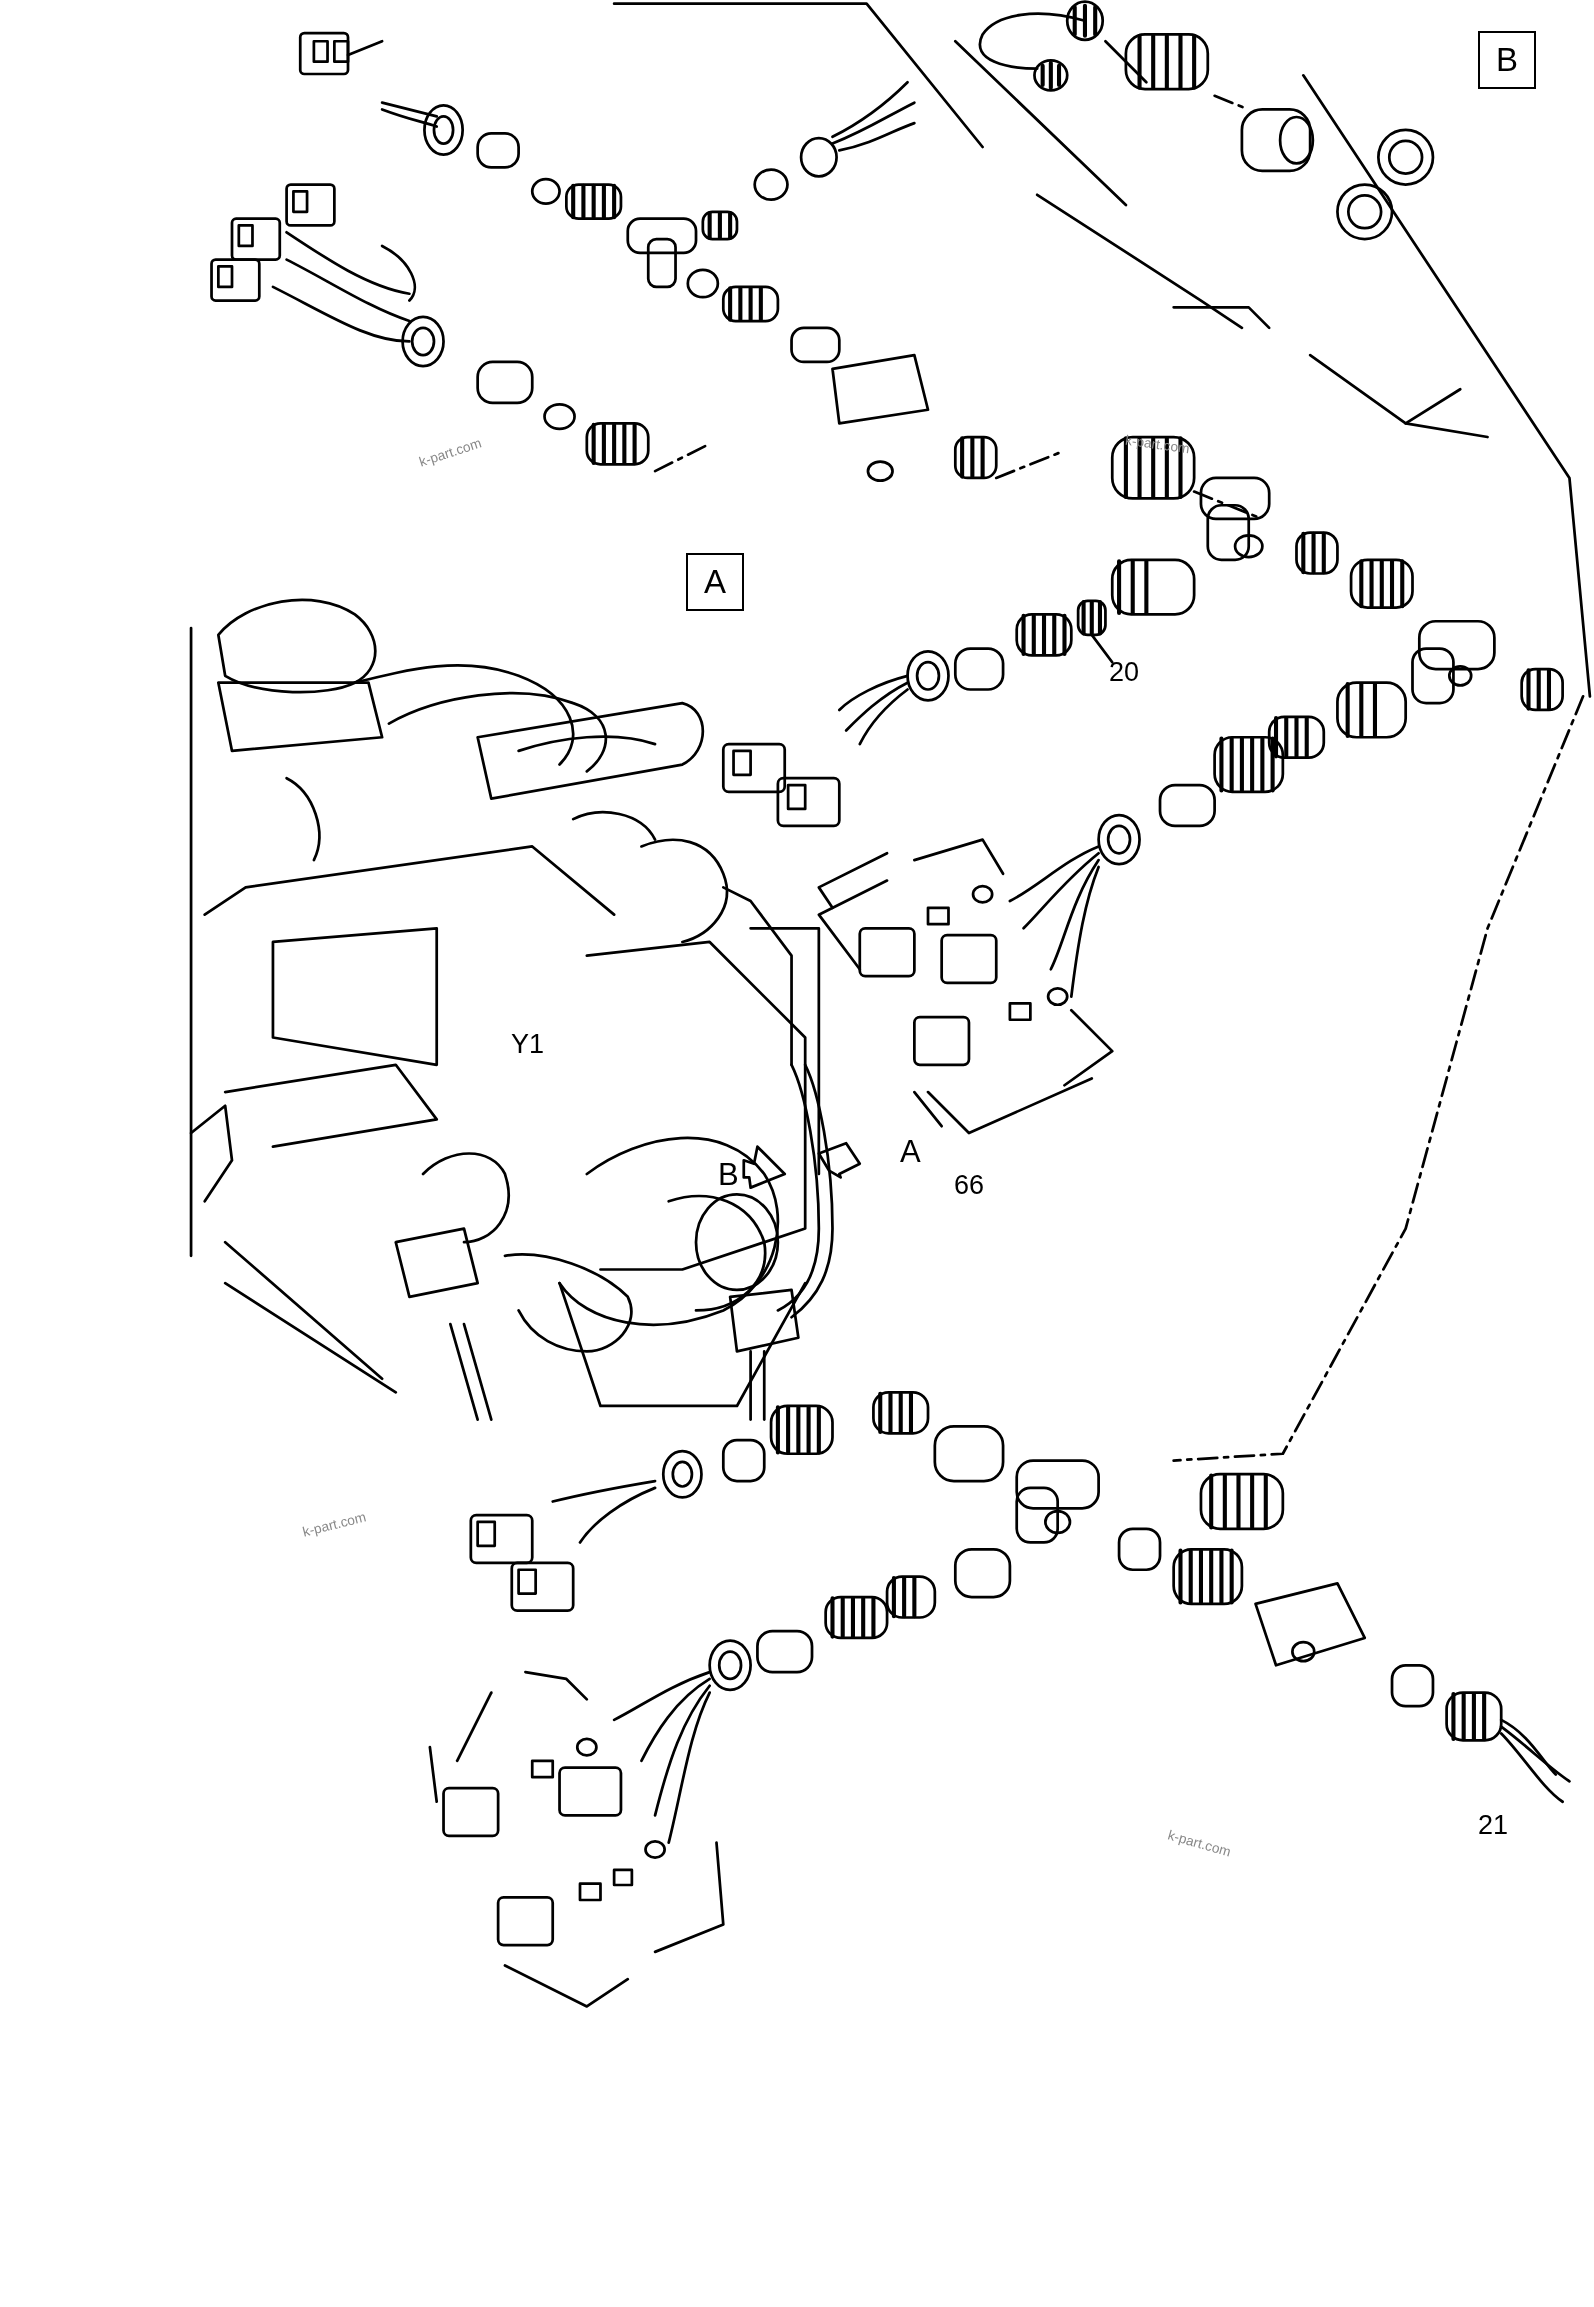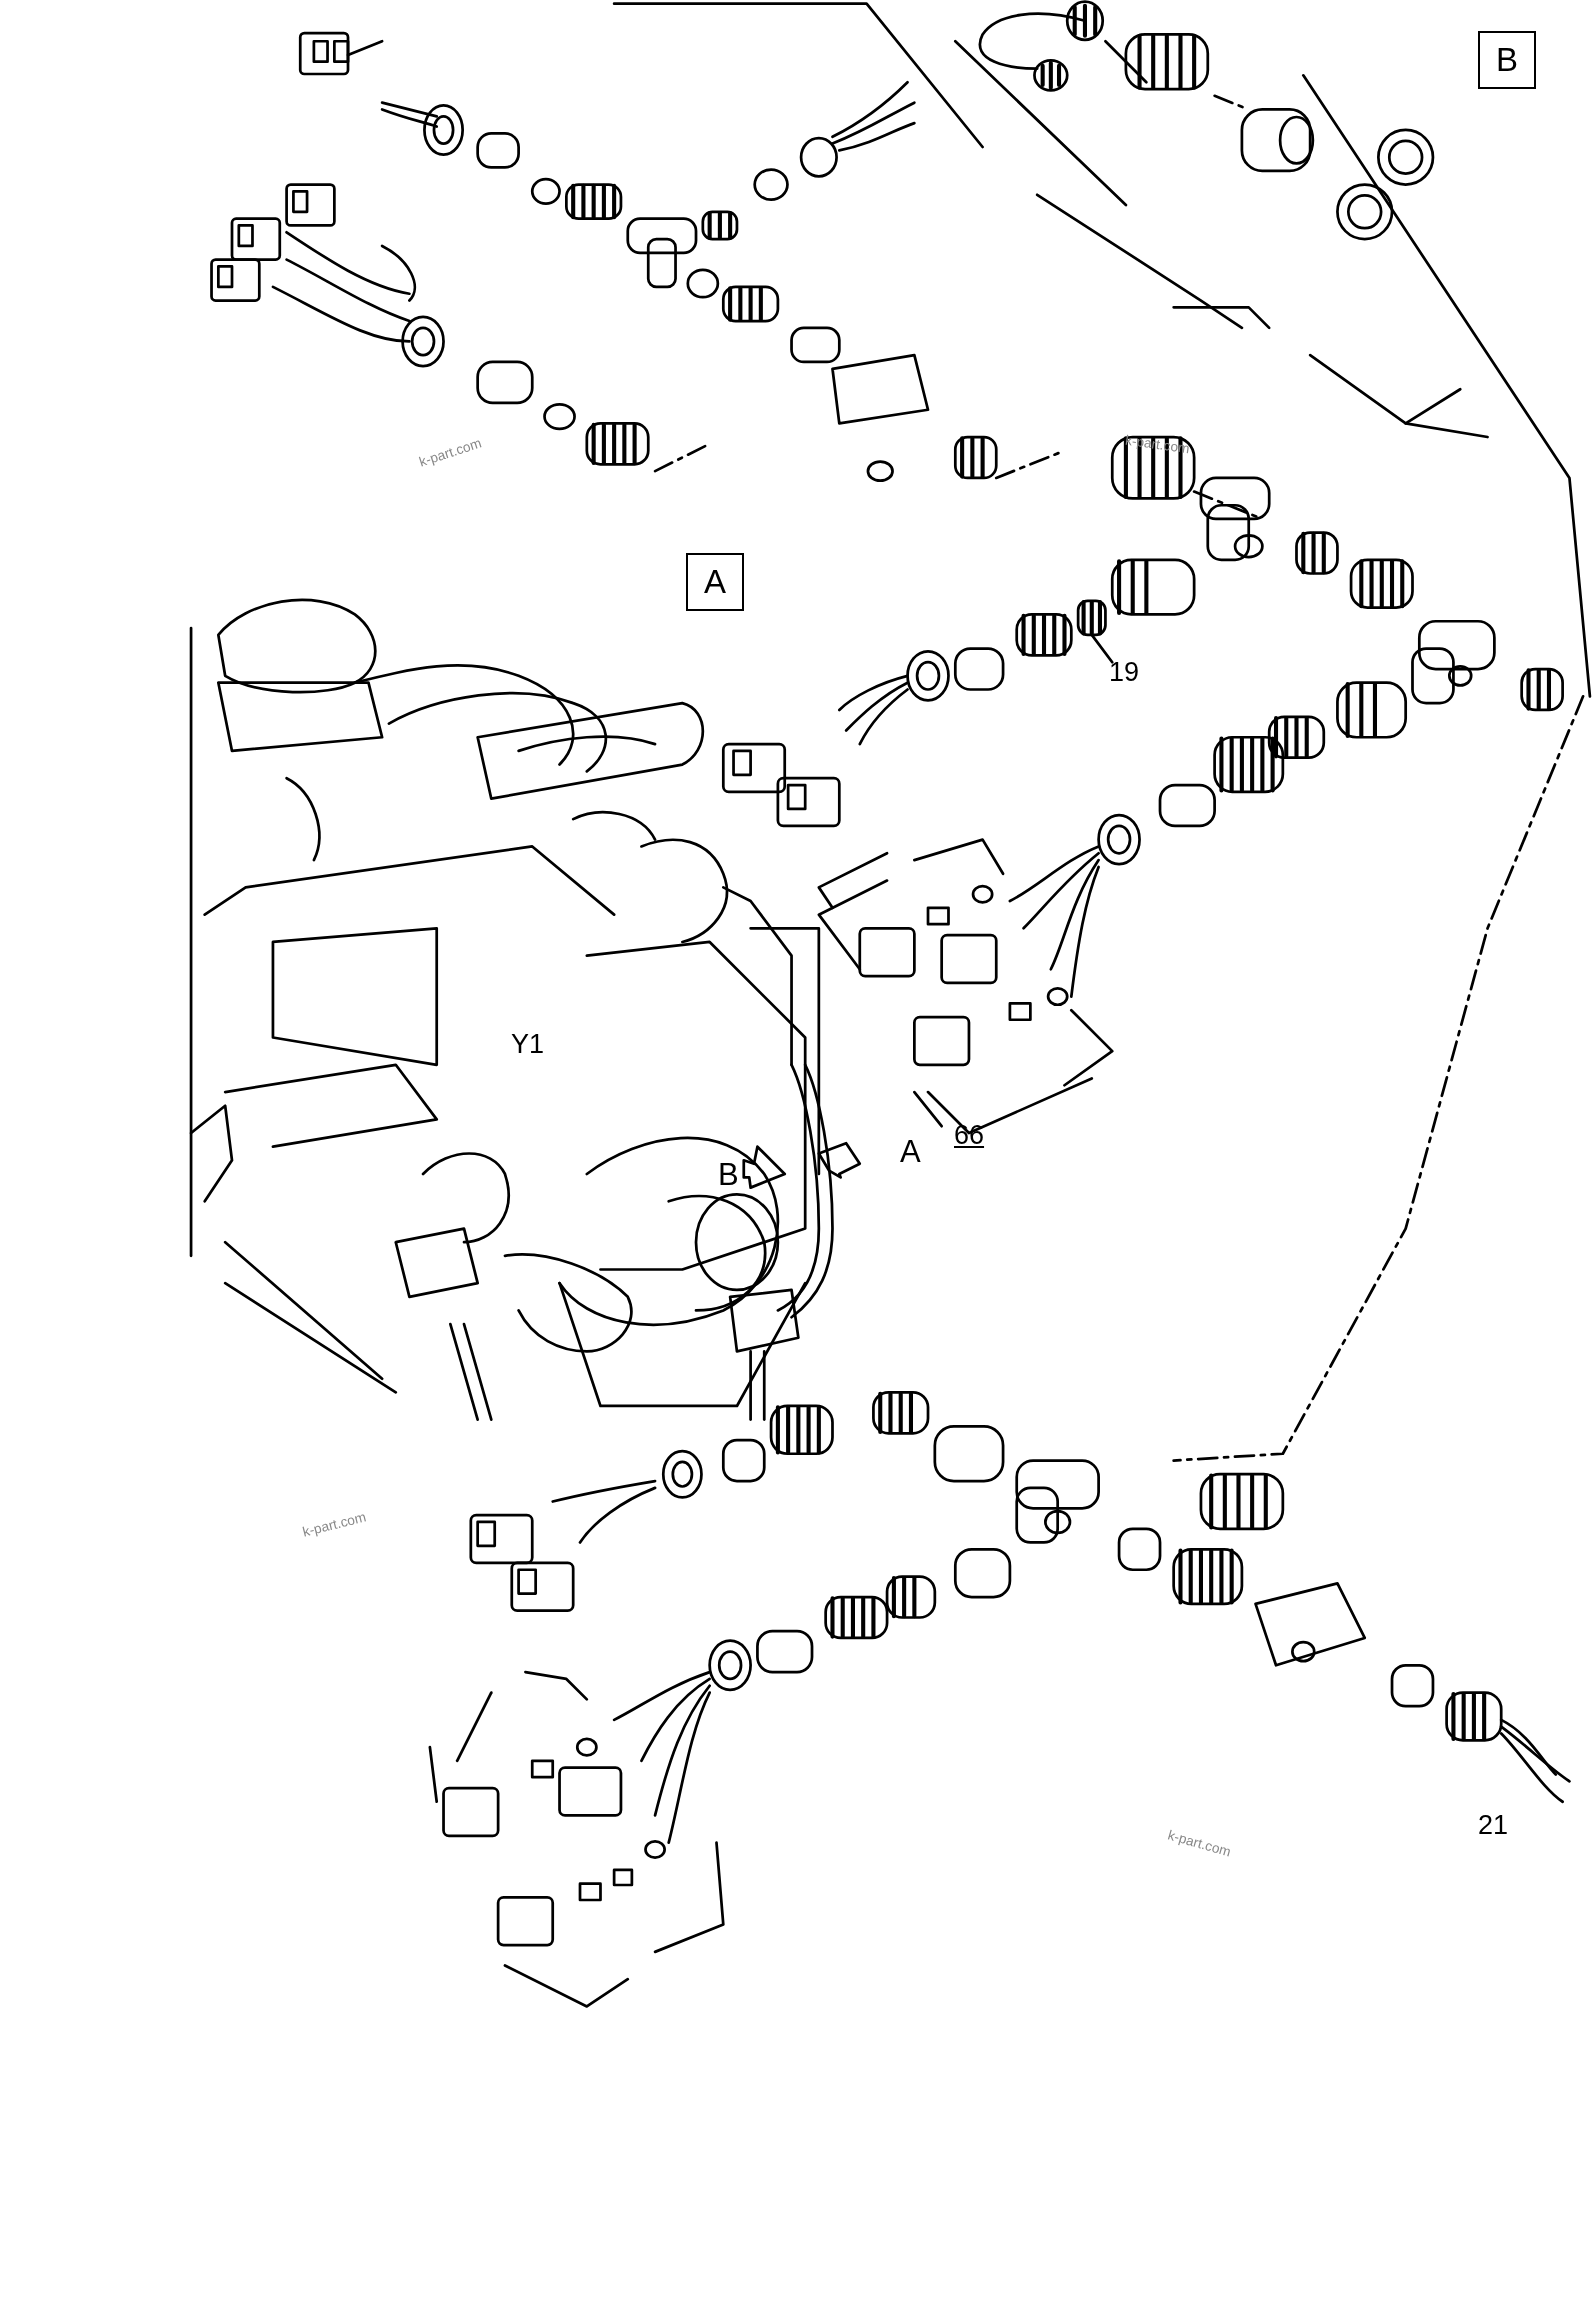--- a/index.html
+++ b/index.html
@@ -262,22 +262,22 @@
   <polyline points="740,2880 860,2940 920,2900"></polyline>
 </svg>
 
 <div class="callout-box" style="left:1478px;top:31px;width:58px;height:58px;">
   <span>B</span>
 </div>
 <div class="callout-box" style="left:686px;top:553px;width:58px;height:58px;">
   <span>A</span>
 </div>
 
-<div class="label" style="left:1109px;top:659px;">19</div>
-<div class="label" style="left:954px;top:1122px;text-decoration:underline;">66</div>
+<div class="label" style="left:1109px;top:659px;">20</div>
+<div class="label" style="left:954px;top:1172px;">66</div>
 <div class="label" style="left:1478px;top:1812px;">21</div>
 <div class="label" style="left:511px;top:1031px;text-align:right;">Y1</div>
 
 <div class="label" style="left:900px;top:1136px;font-size:31px;">A</div>
 <div class="label" style="left:718px;top:1159px;font-size:31px;">B</div>
 
 <div class="wm" style="left:418px;top:445px;transform:rotate(-18deg);">k-part.com</div>
 <div class="wm" style="left:1125px;top:437px;transform:rotate(8deg);">k-part.com</div>
 <div class="wm" style="left:302px;top:1517px;transform:rotate(-14deg);">k-part.com</div>
 <div class="wm" style="left:1167px;top:1836px;transform:rotate(16deg);">k-part.com</div>

